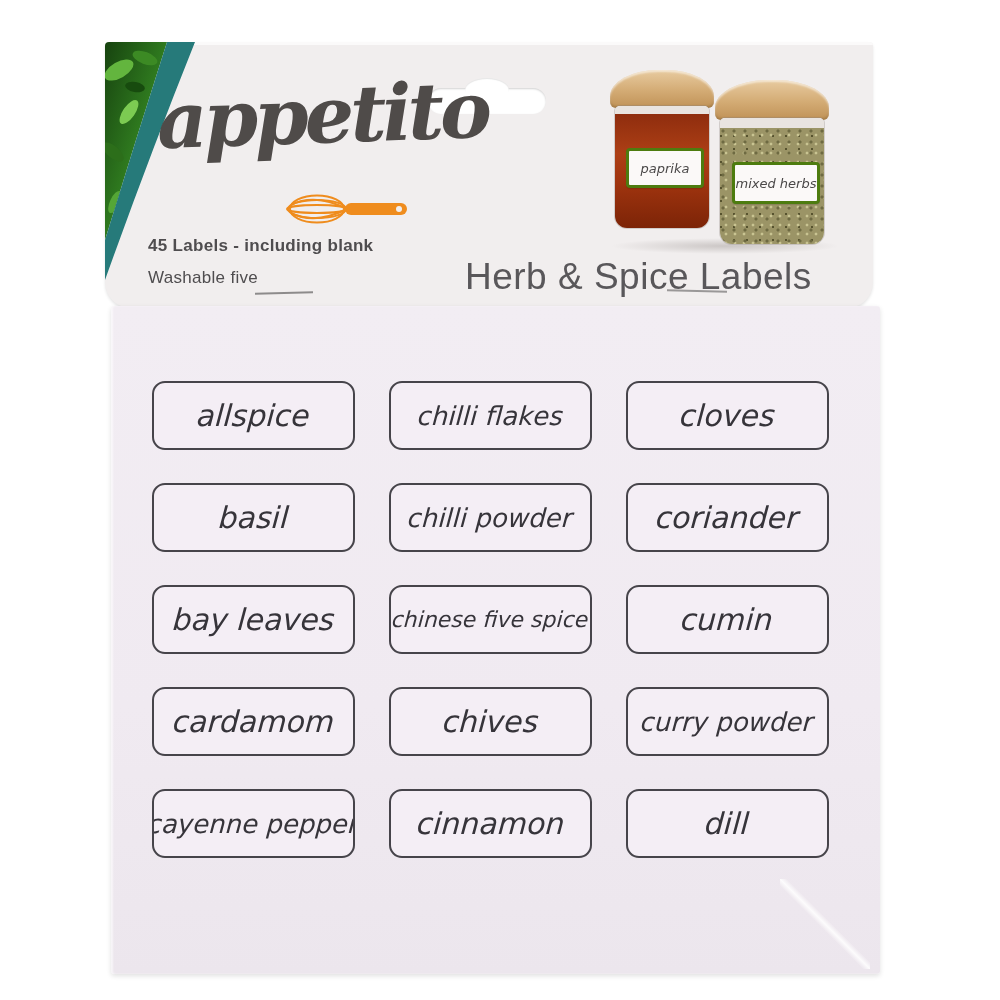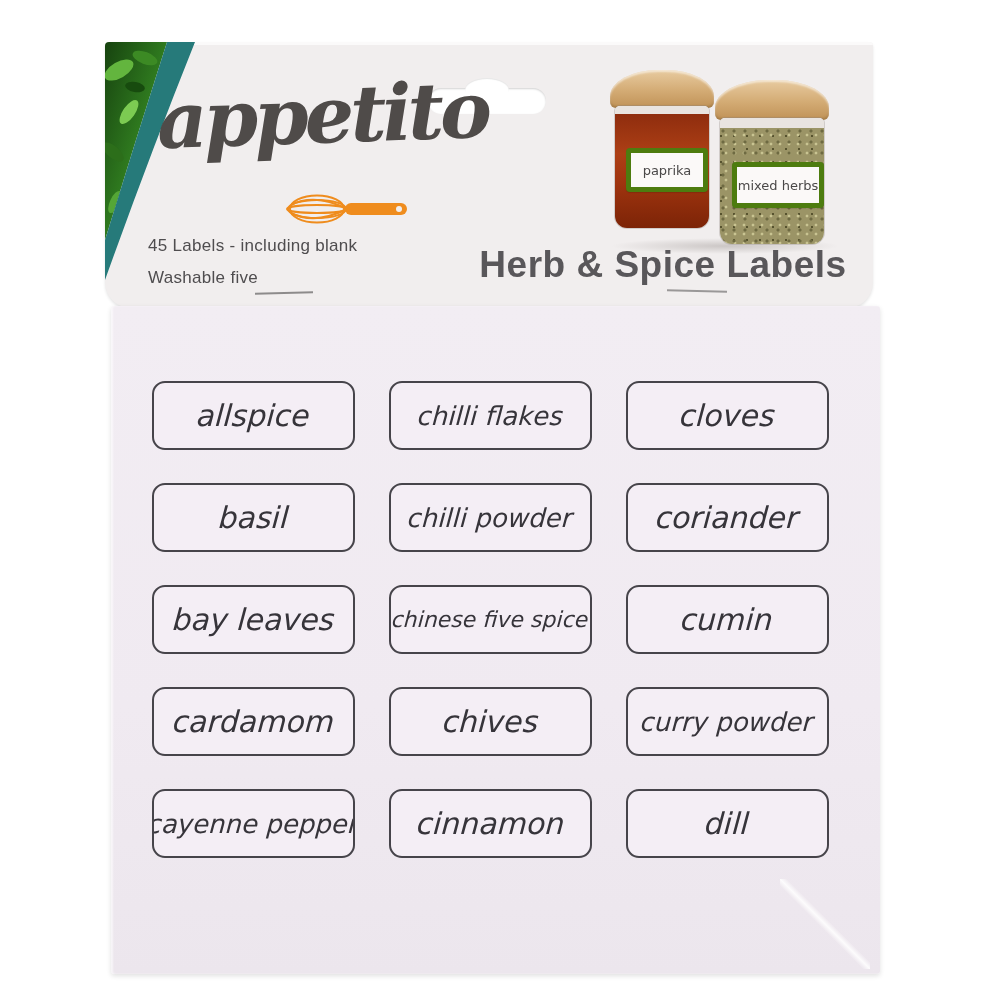--- a/index.html
+++ b/index.html
@@ -22,27 +22,27 @@
         background:#ffffff;border-radius:60% 60% 0 0 / 100% 100% 0 0;
         box-shadow:inset 0 1px 1px rgba(0,0,0,0.10);}
 
   .brand-logo{position:absolute;left:52px;top:34px;width:360px;
         font-family:"DejaVu Serif", serif;font-style:italic;font-weight:700;
         font-size:78px;line-height:1;color:#4f4b49;letter-spacing:-4px;
         transform:rotate(-2deg);}
 
   .whisk{position:absolute;left:180px;top:150px;}
 
-  .info-line-1{position:absolute;left:43px;top:194px;font-size:17px;color:#4f4d4f;letter-spacing:0.3px;}
+  .info-line-1{position:absolute;left:43px;top:194px;font-size:17px;color:#4f4d4f;letter-spacing:0.3px;font-weight:bold;}
   .info-line-2{position:absolute;left:43px;top:226px;font-size:17px;color:#4f4d4f;letter-spacing:0.3px;}
   .info-underline{position:absolute;left:150px;top:250px;width:58px;height:2px;
         background:#8d8b8b;transform:rotate(-1.5deg);}
 
-  .card-title{position:absolute;left:360px;top:202px;width:396px;text-align:center;
-        font-size:37px;color:#59575a;letter-spacing:0.5px;font-weight:700;}
+  .card-title{position:absolute;left:360px;top:214px;width:396px;
+        font-size:37px;color:#59575a;letter-spacing:0.5px;font-weight:400;}
   .title-underline{position:absolute;left:562px;top:248px;width:60px;height:2px;
         background:#9a9898;transform:rotate(1.5deg);}
 
   
   .jar{position:absolute;}
   .jar-shadow{position:absolute;left:505px;top:196px;width:230px;height:16px;
         background:radial-gradient(ellipse at center, rgba(90,80,75,0.25), rgba(0,0,0,0) 70%);}
   .lid{position:absolute;background:linear-gradient(#e8cba0, #d3ab74 55%, #c09257);
         border-radius:46% 46% 6px 6px / 70% 70% 6px 6px;
         box-shadow:inset 0 2px 2px rgba(255,255,255,0.55), inset 0 -2px 2px rgba(120,85,40,0.35);}
@@ -50,23 +50,23 @@
         box-shadow:inset 2px 0 3px rgba(255,255,255,0.55), inset -2px 0 3px rgba(255,255,255,0.45),
                    inset 0 -3px 4px rgba(0,0,0,0.18), 0 0 0 1px rgba(150,140,135,0.35);}
   .glass-gap{position:absolute;left:0;top:0;width:100%;height:10px;background:#e9e4e0;}
   .fill-paprika{position:absolute;left:0;top:8px;right:0;bottom:0;
         background:linear-gradient(180deg,#8f2d0e 0%, #ad3f15 35%, #a0340f 60%, #7c2407 100%);}
   .fill-herbs{position:absolute;left:0;top:10px;right:0;bottom:0;background-color:#9b9466;
         background-image:radial-gradient(circle at 3px 3px, #6e6a42 1.3px, transparent 1.8px),
                          radial-gradient(circle at 6px 7px, #c9c492 1.2px, transparent 1.7px),
                          radial-gradient(circle at 1px 8px, #57532f 1px, transparent 1.5px);
         background-size:11px 11px, 9px 9px, 13px 13px;}
-  .jar-label{position:absolute;background:#fbf9f8;border:5px solid #4d7c0f;border-radius:4px;
+  .jar-label{position:absolute;background:#fbf9f8;border:3px solid #4d7c0f;border-radius:4px;
         display:flex;align-items:center;justify-content:center;
-        font-family:"DejaVu Sans", cursive;
+        font-family:"DejaVu Sans", cursive;font-style:italic;
         color:#4a4848;box-shadow:0 1px 1px rgba(0,0,0,0.12);}
 
   
   .sheet{position:absolute;left:111px;top:306px;width:769px;height:668px;
         background:linear-gradient(180deg,#f2edf3 0%, #f0eaf1 60%, #ece6ed 100%);
         border-radius:3px;box-shadow:0 2px 5px rgba(0,0,0,0.12), inset 2px 0 2px rgba(255,255,255,0.6);}
   .sheet::after{content:"";position:absolute;right:10px;bottom:5px;width:90px;height:90px;
         background:linear-gradient(45deg, transparent 46%, rgba(255,255,255,0.85) 50%, transparent 54%);}
 
   .labels-grid{position:absolute;left:41px;top:75px;display:grid;

